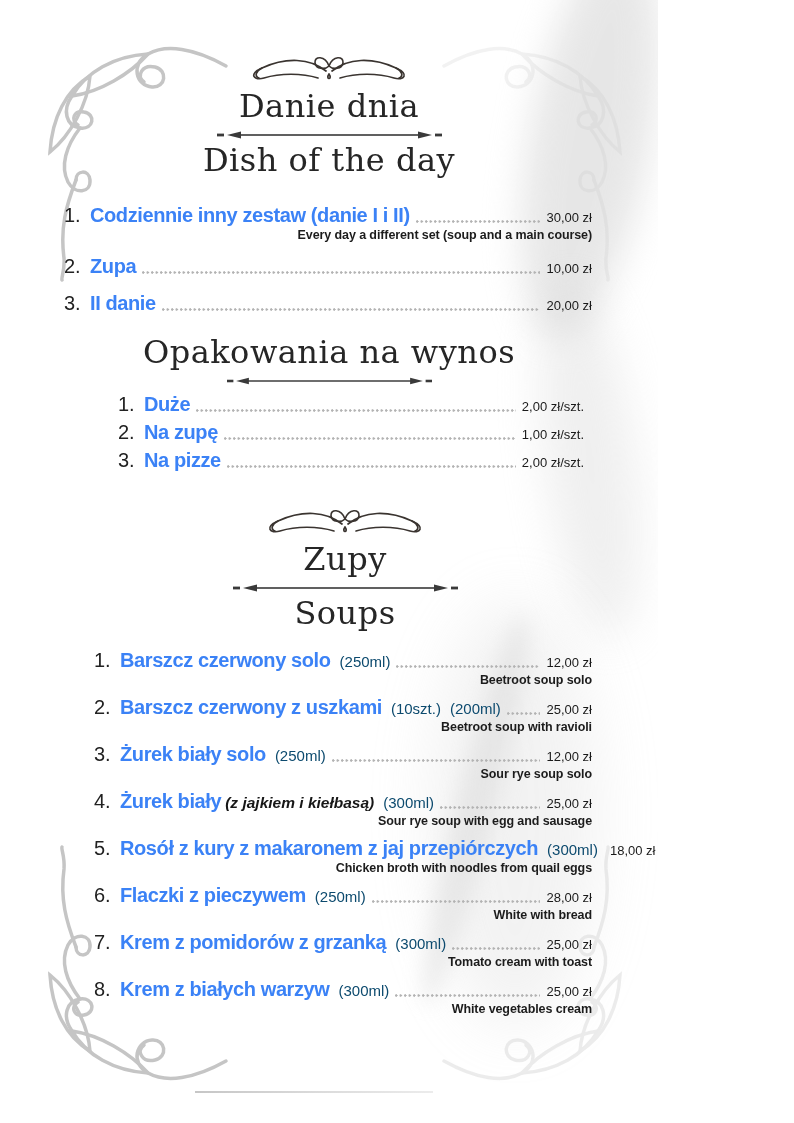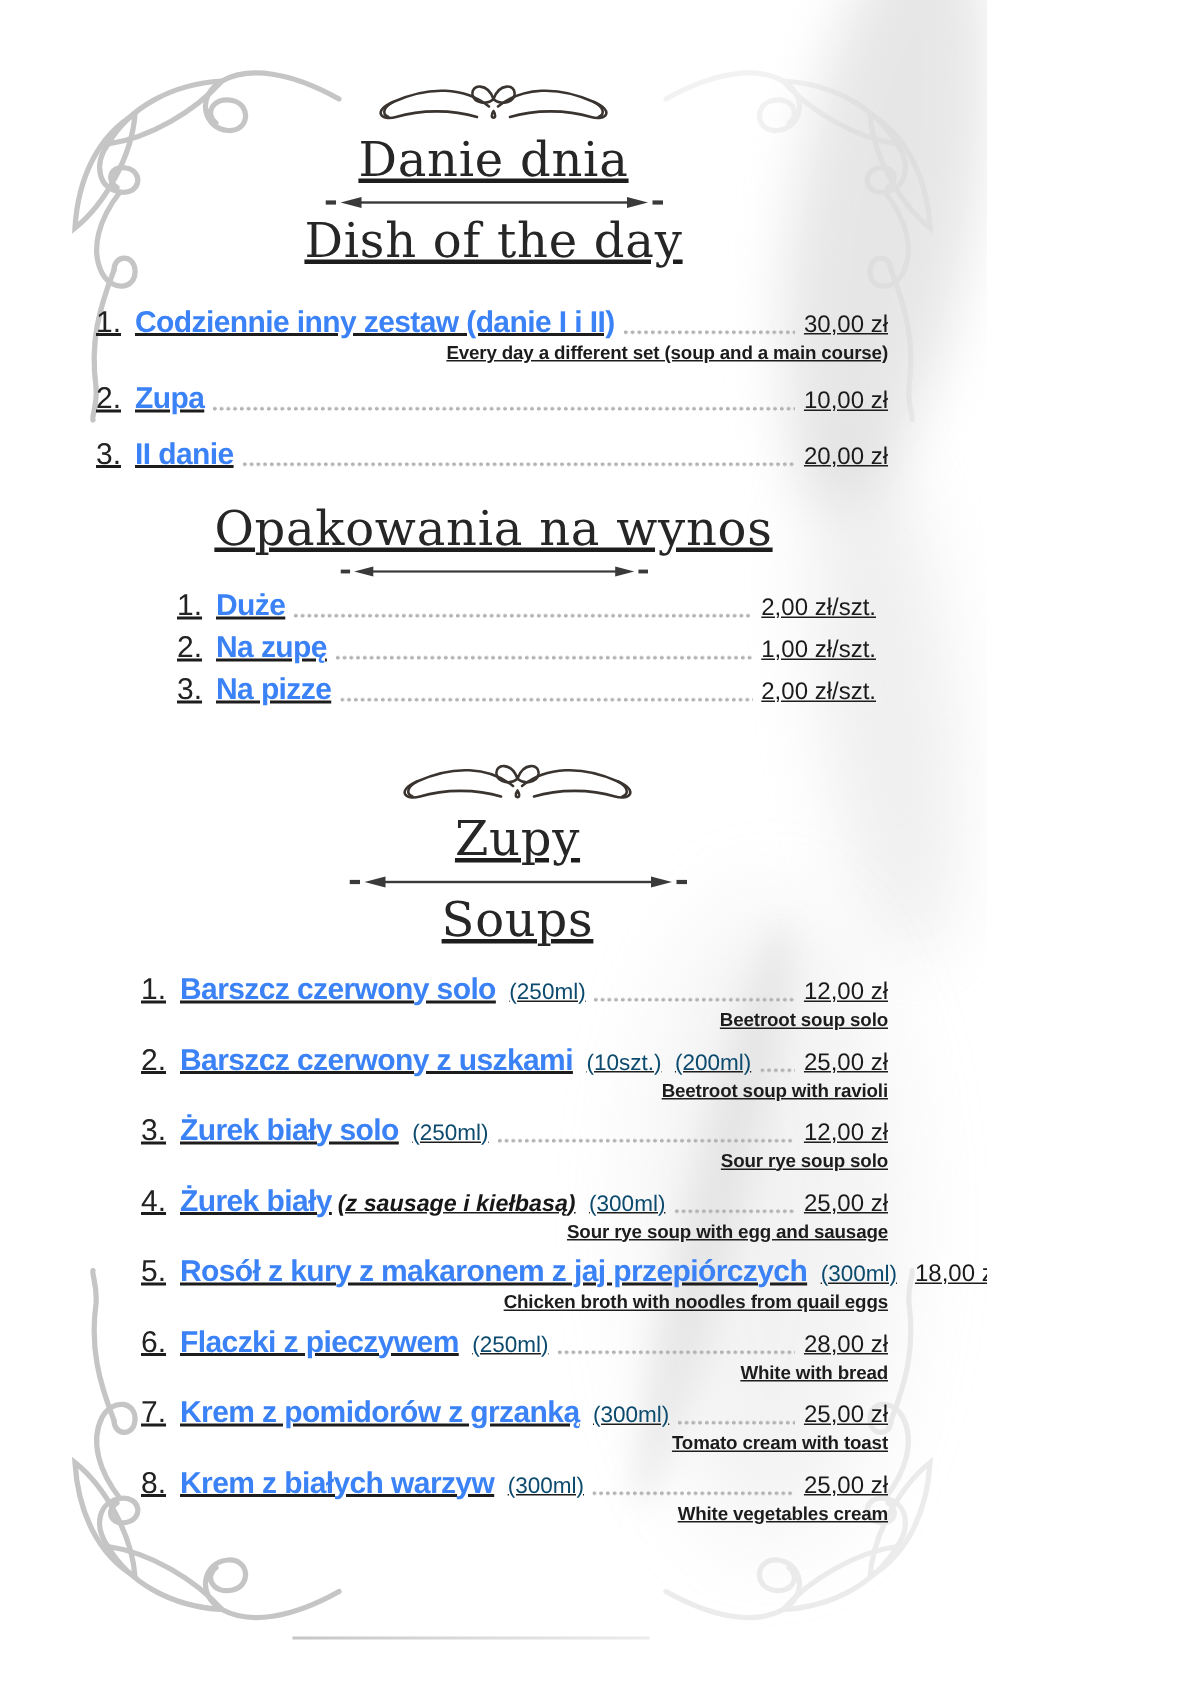--- a/index.html
+++ b/index.html
@@ -1,17 +1,17 @@
 <!DOCTYPE html>
 <html><head>
 <meta charset="utf-8">
 <style>
   html,body{margin:0;padding:0;background:#ffffff;}
   .page{position:relative;width:658px;height:1123px;background:#fff;overflow:hidden;
-        font-family:"Liberation Sans",sans-serif;color:#1d1d1d;text-decoration:underline;}
+        font-family:"Liberation Sans",sans-serif;color:#1d1d1d;}
   
   .smoke{position:absolute;z-index:0;background:#cfcfcf;border-radius:50%;filter:blur(18px);}
   .smoke.s1{left:530px;top:-60px;width:120px;height:400px;transform:rotate(10deg);opacity:.5;}
   .smoke.s2{left:545px;top:280px;width:90px;height:360px;transform:rotate(-7deg);opacity:.32;filter:blur(22px);}
   .smoke.s3{left:430px;top:600px;width:170px;height:430px;opacity:.26;filter:blur(30px);}
   .smoke.s4{left:455px;top:610px;width:40px;height:400px;transform:rotate(14deg);opacity:.35;filter:blur(10px);}
   
   .corner{position:absolute;z-index:0;}
   .corner.tl{left:18px;top:22px;}
   .corner.tr{right:6px;top:22px;transform:scaleX(-1);opacity:.22;}
@@ -37,21 +37,21 @@
   .sec-zupy .rows{margin:16px 66px 0 62px;}
   .sec-zupy .row-group{margin-bottom:7px;}
   .row{display:flex;align-items:baseline;}
   .num{flex:none;width:24px;margin-right:2px;font-size:20px;line-height:26px;color:#222;}
   .name{font-weight:bold;font-size:20px;line-height:26px;letter-spacing:-.4px;white-space:nowrap;color:#3b82f6;}
   .note{font-weight:bold;font-style:italic;font-size:15.5px;margin-left:4px;white-space:nowrap;color:#171717;}
   .paren{font-size:15px;margin-left:9px;white-space:nowrap;color:#0c4a6e;}
   .leader{flex:1 1 0;min-width:0;height:3px;align-self:flex-end;margin:0 2px 5px 6px;
         background-image:radial-gradient(circle at 1.2px 1.5px,#b3b3b3 1.05px,transparent 1.4px);
         background-size:4.5px 3px;background-repeat:repeat-x;}
-  .price{font-size:16px;white-space:nowrap;margin-left:4px;color:#1a1a1a;}
+  .price{font-size:13px;white-space:nowrap;margin-left:4px;color:#1a1a1a;}
   .desc{font-weight:bold;font-size:12.5px;line-height:14px;margin:0 0 0 26px;color:#1c1c1c;letter-spacing:-.1px;text-align:right;}
 </style>
 </head>
 <body>
 
 <div class="page">
 
   <div class="smoke s1"></div>
   <div class="smoke s2"></div>
   <div class="smoke s3"></div>
@@ -223,21 +223,21 @@
               <span class="paren">(250ml)</span>
               <span class="leader"></span>
               <span class="price">12,00 zł</span>
             </div>
             <div class="desc">Sour rye soup solo</div>
           </div>
           <div class="row-group">
             <div class="row">
               <span class="num">4.</span>
               <span class="name">Żurek biały</span>
-              <span class="note">(z sausage i kiełbasą)</span>
+              <span class="note">(z jajkiem i kiełbasą)</span>
               <span class="paren">(300ml)</span>
               <span class="leader"></span>
               <span class="price">25,00 zł</span>
             </div>
             <div class="desc">Sour rye soup with egg and sausage</div>
           </div>
           <div class="row-group">
             <div class="row">
               <span class="num">5.</span>
               <span class="name">Rosół z kury z makaronem z jaj przepiórczych</span>

